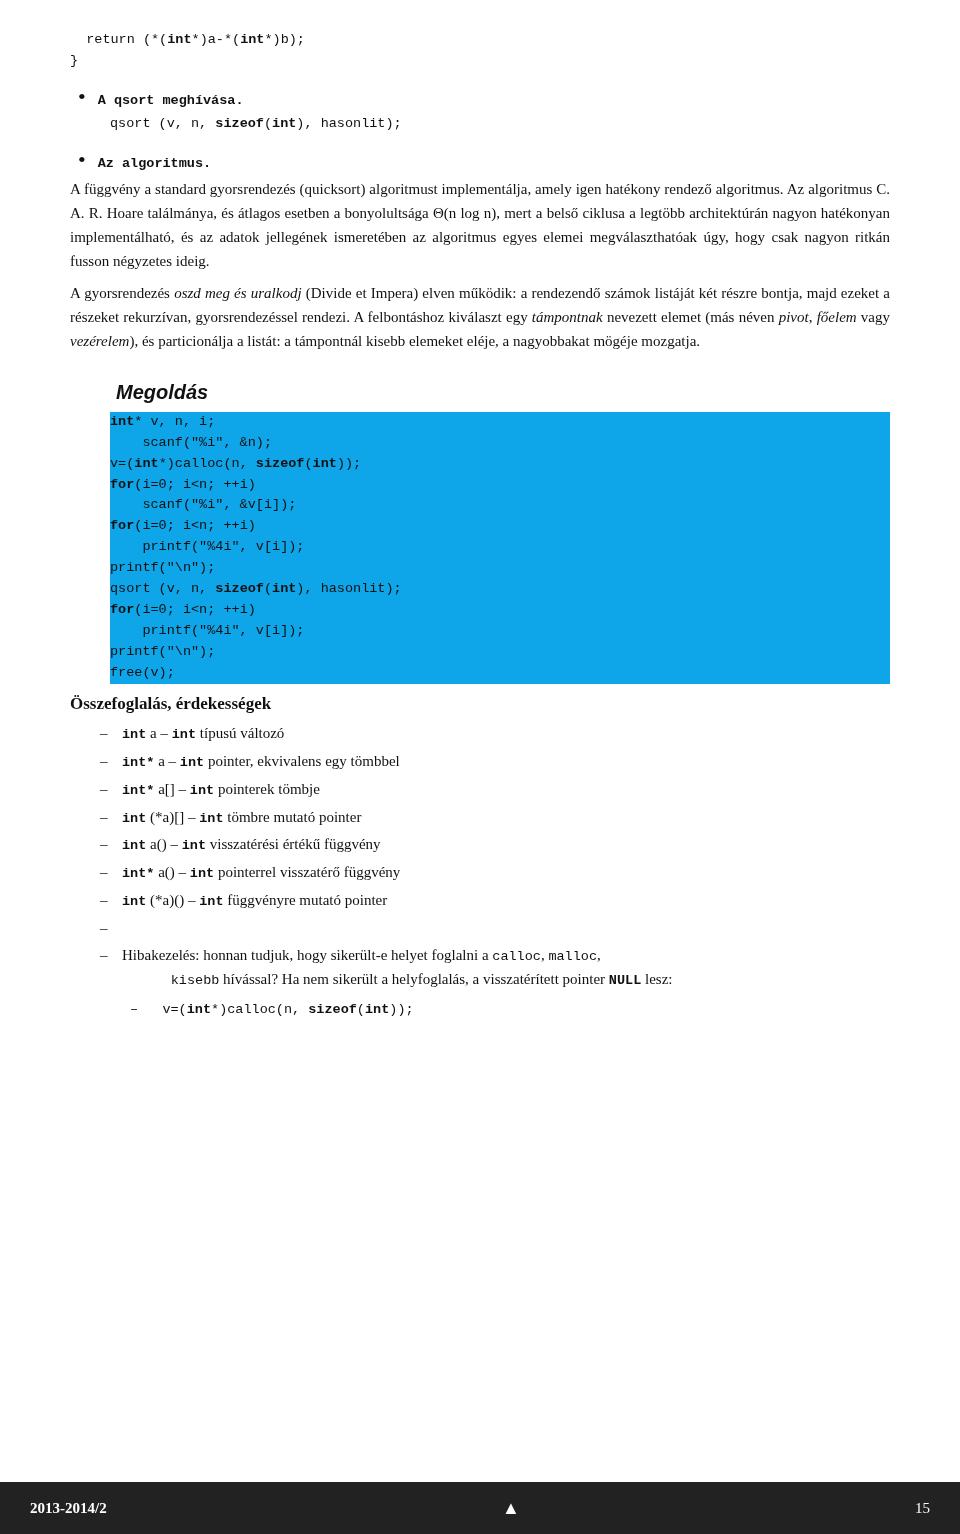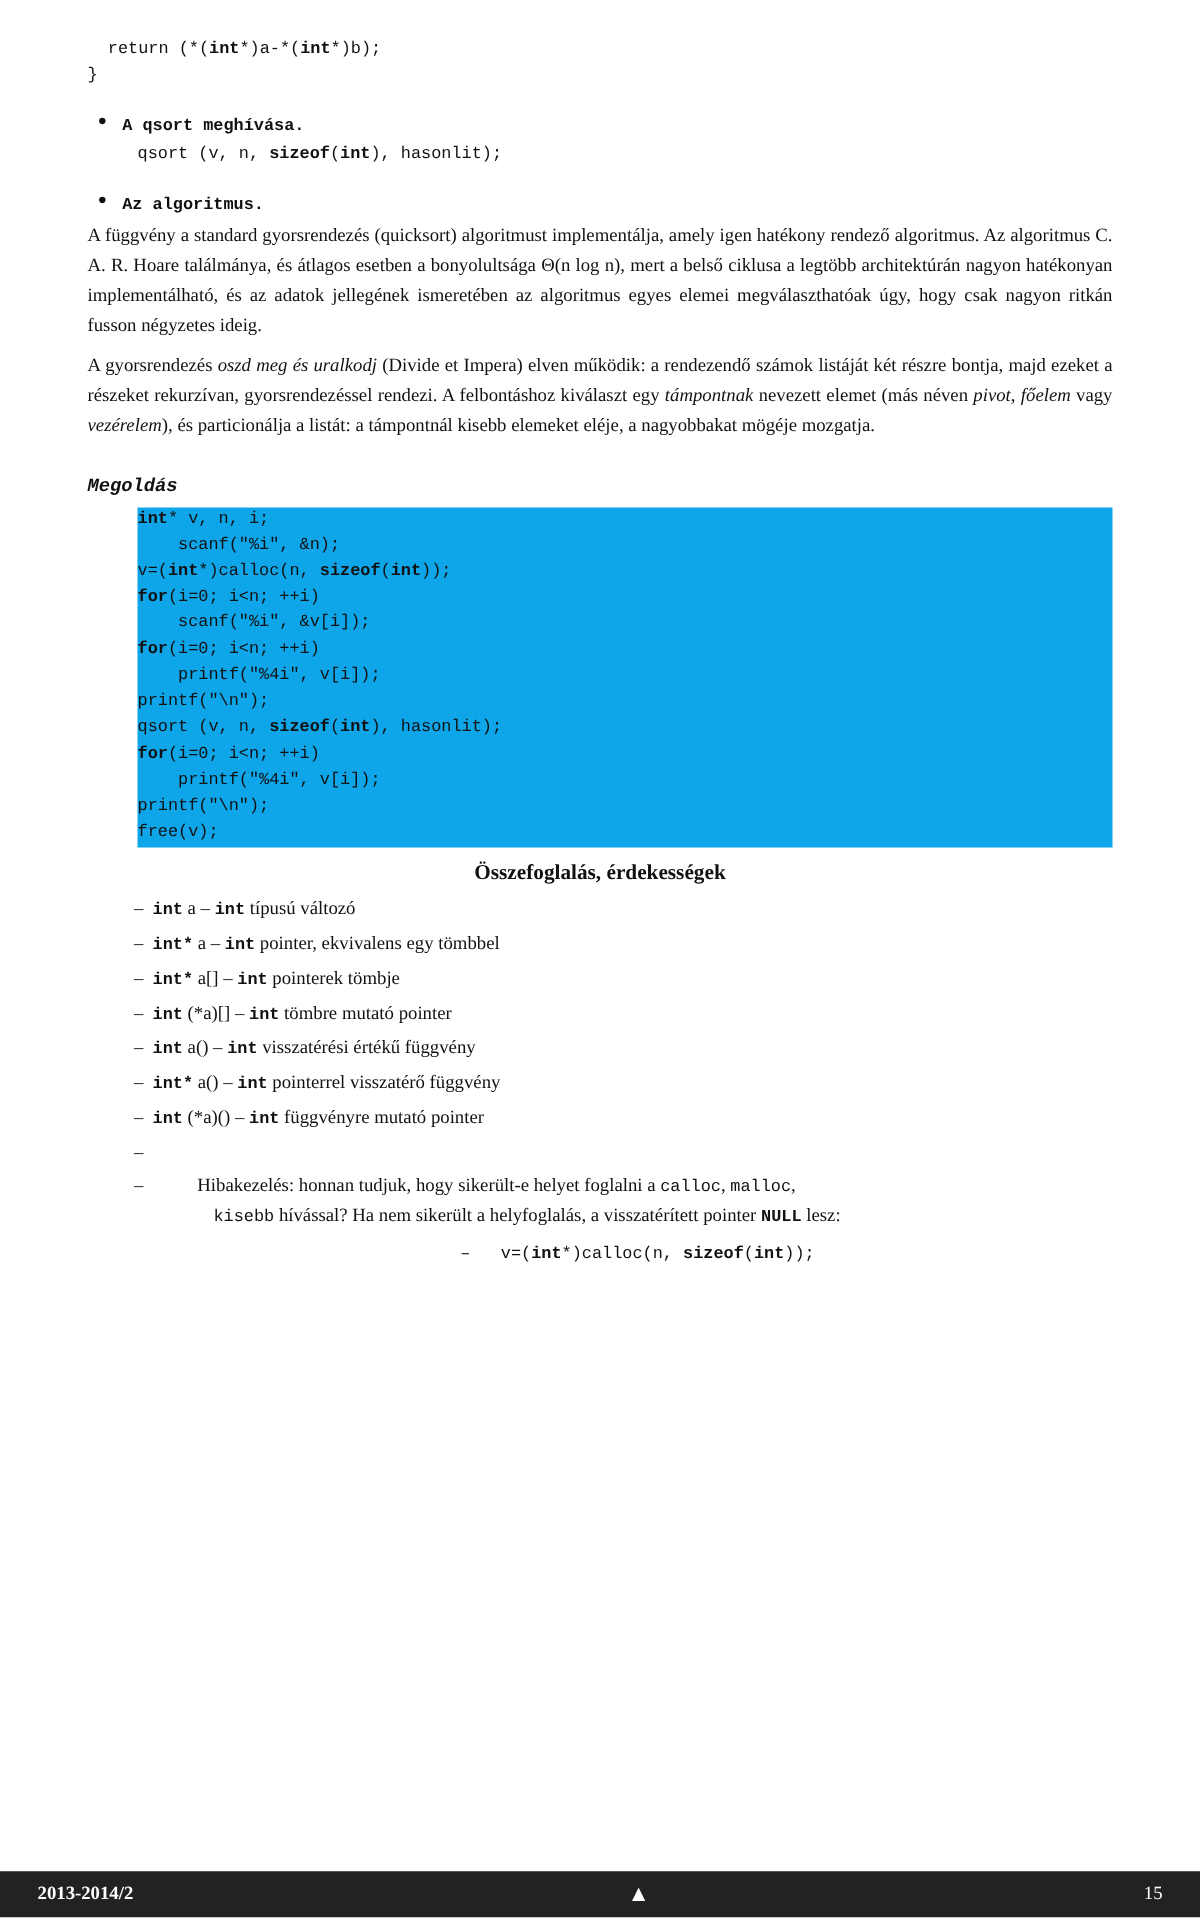--- a/index.html
+++ b/index.html
@@ -23,26 +23,27 @@
       line-height: 1.55;
       background: #0ea5e9;
       color: #111;
       white-space: pre;
       margin: 8px 0 8px 40px;
     }
     .code-block .kw {
       font-weight: bold;
     }
     .section-title {
-      font-family: Liberation Mono, monospace;
+      font-family: Liberation Sans, sans-serif;
       font-style: italic;
       font-weight: bold;
-      font-size: 15px;
+      font-size: 20px;
       margin-top: 28px;
       margin-bottom: 6px;
+      margin-left: 46px;
     }
     .text-block {
       font-family: 'Georgia', serif;
       font-size: 15px;
       line-height: 1.6;
       margin-bottom: 8px;
     }
     .text-block p {
       margin-bottom: 7px;
       text-align: justify;
@@ -69,21 +70,21 @@
     .mono-bold {
       font-family: 'Courier New', Courier, monospace;
       font-size: 13.5px;
       font-weight: bold;
     }
     .footer {
       position: absolute;
       bottom: 0;
       left: 0;
       right: 0;
-      height: 37px;
+      height: 52px;
       background: #222;
       display: flex;
       align-items: center;
       justify-content: space-between;
       padding: 0 30px;
     }
     .footer-left {
       color: #fff;
       font-family: 'Georgia', serif;
       font-size: 15px;
@@ -94,21 +95,20 @@
       font-size: 18px;
     }
     .footer-right {
       color: #fff;
       font-family: 'Georgia', serif;
       font-size: 15px;
       font-weight: normal;
     }
     .summary-section {
       margin-top: 10px;
-      text-align: center;
     }
     .summary-title {
       font-family: 'Georgia', serif;
       font-size: 17px;
       font-weight: bold;
       margin-bottom: 8px;
     }
     .top-code {
       font-family: 'Courier New', Courier, monospace;
       font-size: 13.5px;

